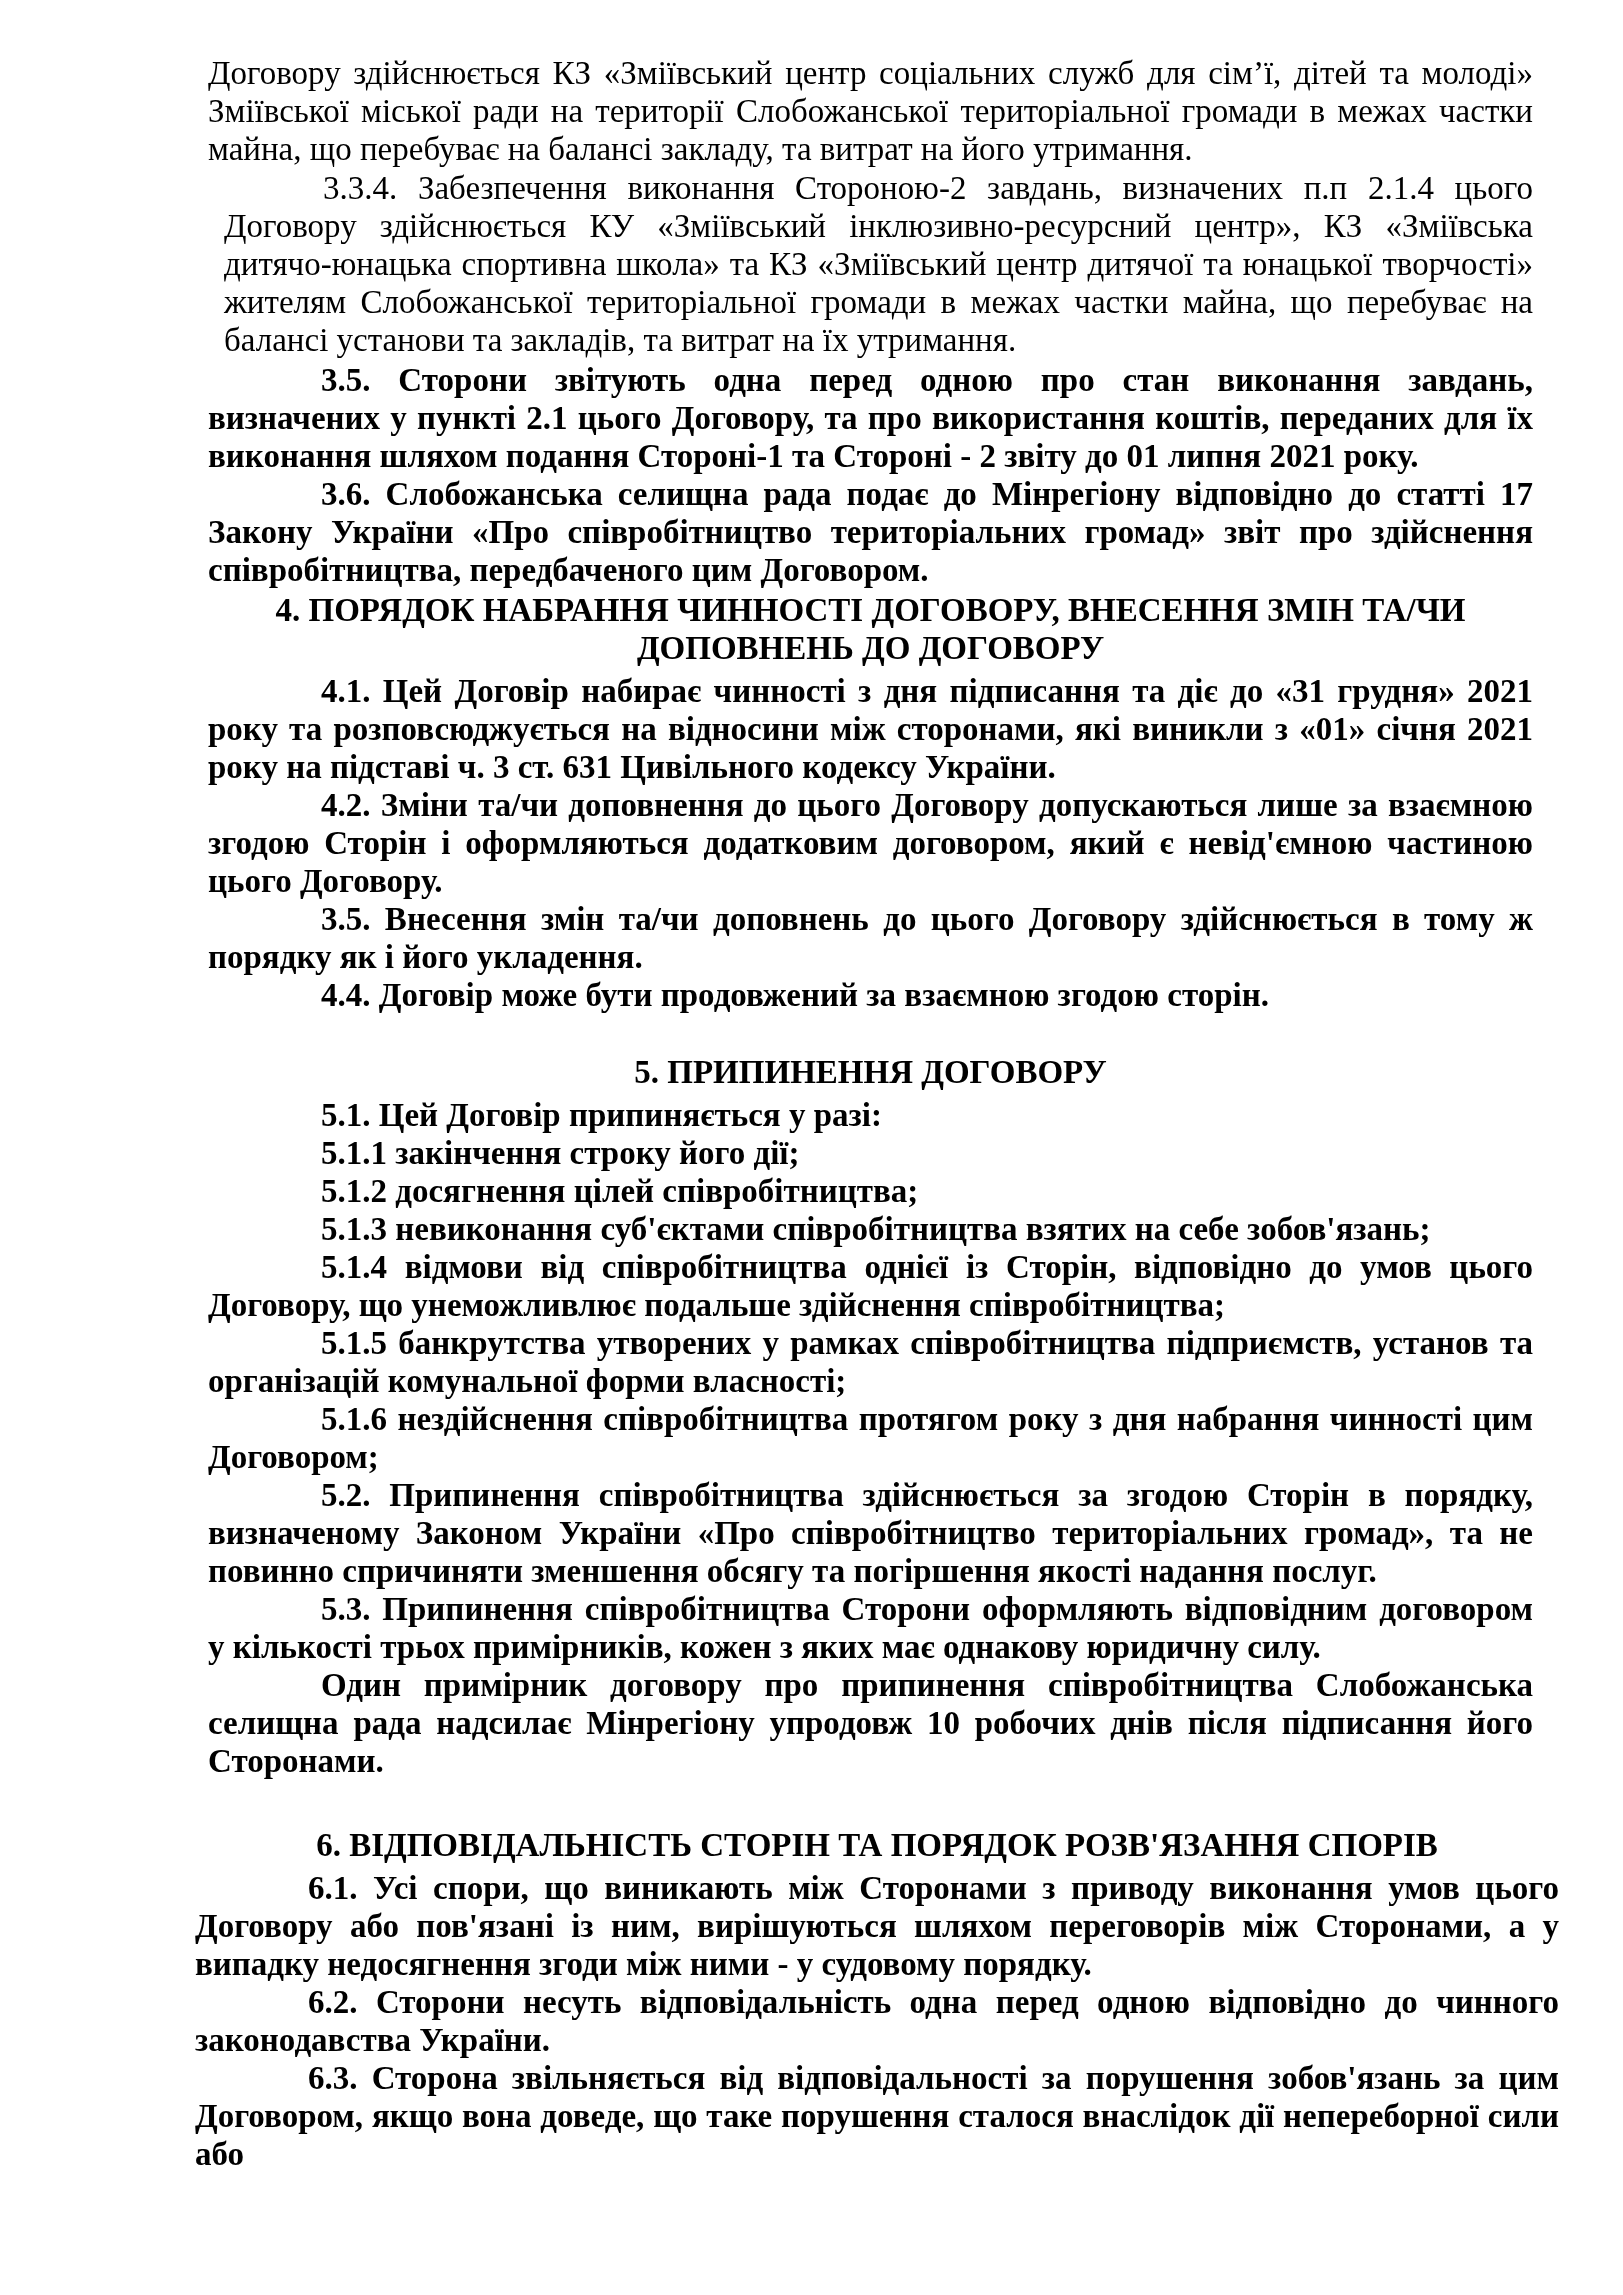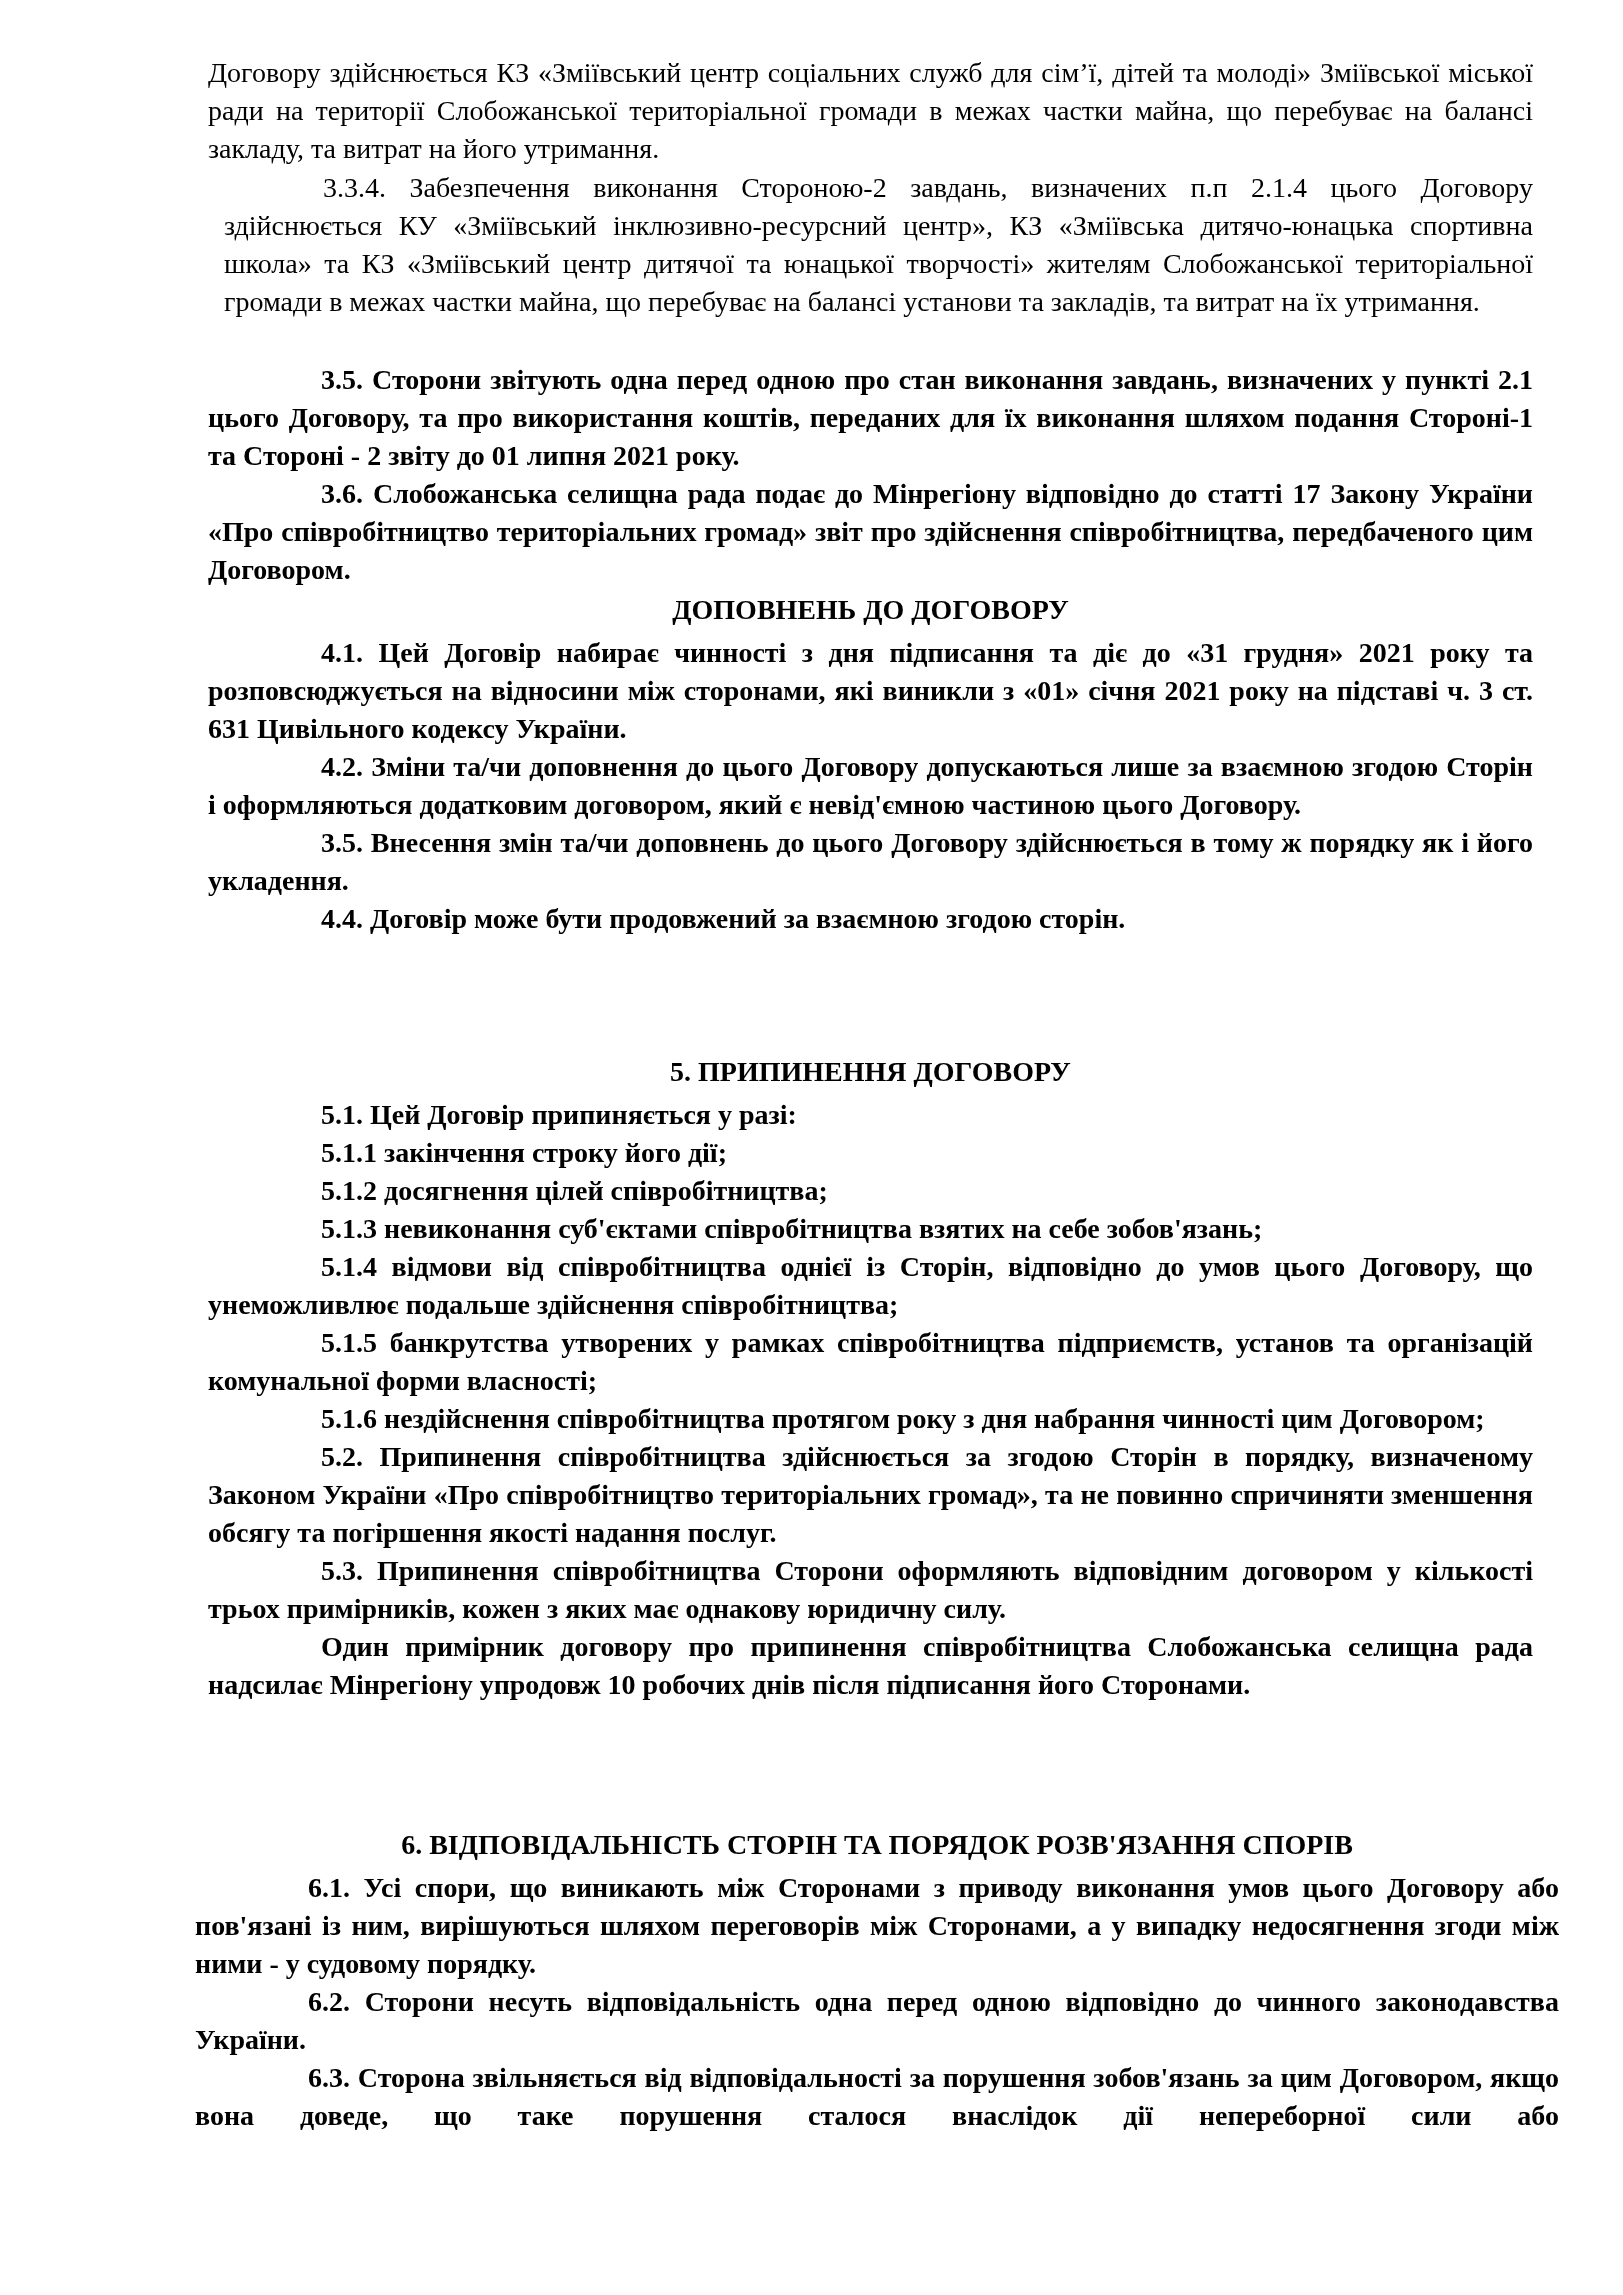--- a/index.html
+++ b/index.html
@@ -1,20 +1,20 @@
 <!DOCTYPE html>
 <html style="font-size:10.5px"><head>
   <meta charset="utf-8">
   <style>
     html, body { margin: 0; padding: 0; background: #ffffff; }
     body { width: 1623px; height: 2295px; position: relative; overflow: hidden; }
     .page {
       position: absolute; left: 0; top: 0; width: 1321px; height: 2295px;
       font-family: "Liberation Serif", "DejaVu Serif", serif;
-      color: #000000; font-size: 28px; line-height: 38px;
+      color: #000000; font-size: 33px; line-height: 38px;
     }
     .block { position: absolute; }
     .p { text-align: justify; text-align-last: left; margin: 0; }
     .indent { text-indent: 113px; font-weight: bold; }
     .h {
       font-weight: bold; text-align: center; margin: 0; line-height: 38px;
     }
   </style>
 </head>
 <body>
@@ -28,20 +28,21 @@
   <div class="block" style="left:224px; top:169px; width:1309px;">
     <p class="p" style="text-indent:99px;">3.3.4.  Забезпечення  виконання  Стороною-2  завдань,  визначених  п.п  2.1.4  цього Договору  здійснюється  КУ  «Зміївський  інклюзивно-ресурсний  центр»,  КЗ  «Зміївська дитячо-юнацька спортивна школа» та КЗ «Зміївський центр дитячої та юнацької творчості» жителям Слобожанської територіальної громади  в межах частки майна, що перебуває на балансі установи та закладів, та витрат на їх утримання.</p>
   </div>
 
   <div class="block" style="left:208px; top:361px; width:1325px;">
     <p class="p indent">3.5. Сторони звітують одна перед одною про стан виконання завдань, визначених у пункті 2.1 цього Договору, та про використання коштів, переданих для їх виконання шляхом подання Стороні-1 та Стороні - 2 звіту до 01 липня 2021 року.</p>
     <p class="p indent">3.6. Слобожанська селищна рада подає до Мінрегіону відповідно до статті 17 Закону України «Про співробітництво територіальних громад» звіт про здійснення співробітництва, передбаченого цим Договором.</p>
   </div>
 
   <div class="block" style="left:208px; top:591px; width:1325px;">
+    <p class="h">4. ПОРЯДОК НАБРАННЯ ЧИННОСТІ ДОГОВОРУ, ВНЕСЕННЯ ЗМІН ТА/ЧИ</p>
     <p class="h">ДОПОВНЕНЬ ДО ДОГОВОРУ</p>
     <p class="p indent" style="margin-top:5.2px;">4.1. Цей Договір набирає чинності з дня підписання та діє до «31 грудня» 2021 року та розповсюджується на відносини між сторонами, які виникли з «01» січня 2021 року на підставі ч. 3 ст. 631 Цивільного кодексу України.</p>
     <p class="p indent">4.2. Зміни та/чи доповнення до цього Договору допускаються лише за взаємною згодою Сторін і оформляються додатковим договором, який є невід'ємною частиною цього Договору.</p>
     <p class="p indent">3.5. Внесення змін та/чи доповнень до цього Договору здійснюється в тому ж порядку як і його укладення.</p>
     <p class="p indent">4.4. Договір може бути продовжений за взаємною згодою сторін.</p>
   </div>
 
   <div class="block" style="left:208px; top:1053px; width:1325px;">
     <p class="h">5. ПРИПИНЕННЯ ДОГОВОРУ</p>
     <p class="p indent" style="margin-top:5.2px;">5.1. Цей Договір припиняється у разі:</p>

